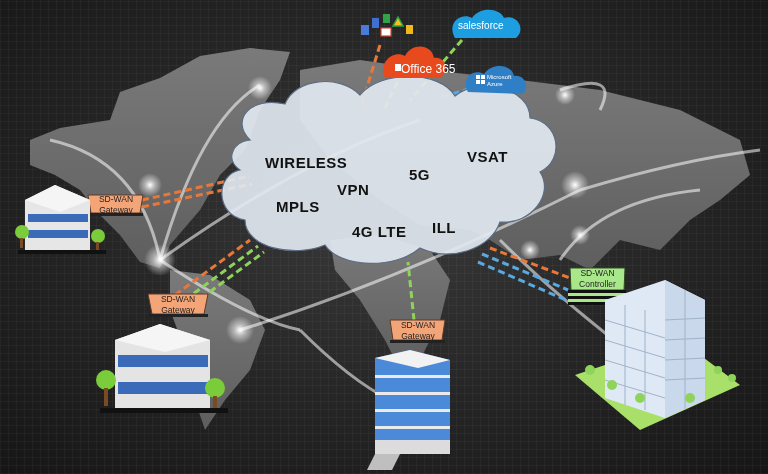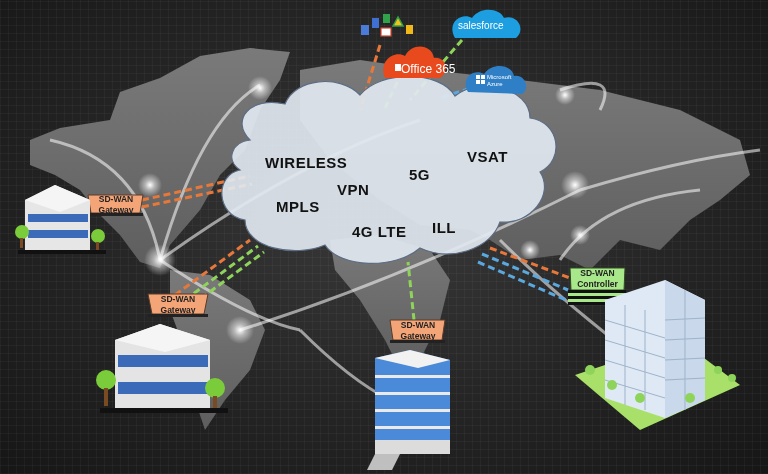--- a/index.html
+++ b/index.html
@@ -5,21 +5,21 @@
   html,body{margin:0;padding:0;}
   body{width:768px;height:474px;overflow:hidden;background:#1c1c1c;font-family:"Liberation Sans",sans-serif;}
   #stage{position:relative;width:768px;height:474px;overflow:hidden;
     background:
       repeating-linear-gradient(0deg, rgba(255,255,255,0.035) 0 1px, transparent 1px 8px),
       repeating-linear-gradient(90deg, rgba(255,255,255,0.035) 0 1px, transparent 1px 8px),
       radial-gradient(ellipse at 50% 45%, #3a3a3a 0%, #262626 50%, #161616 100%);}
   svg.layer{position:absolute;left:0;top:0;}
   .cloud-text{position:absolute;font-weight:bold;color:#111;font-size:15px;letter-spacing:0.5px;}
   .title{position:absolute;left:304px;top:126px;font-size:24px;font-weight:bold;color:#f08a3c;letter-spacing:1px;}
-  .gw{position:absolute;font-size:8.5px;font-weight:bold;color:#222;text-align:center;line-height:11px;}
+  .gw{position:absolute;font-size:8.5px;font-weight:normal;color:#222;text-align:center;line-height:11px;}
   .svc{position:absolute;color:#fff;font-size:10px;text-align:left;}
 </style>
 </head>
 <body>
 
 <div id="stage">
 
   <svg class="layer" width="768" height="474">
     <defs>
       <radialGradient id="glow" cx="50%" cy="50%" r="50%">

